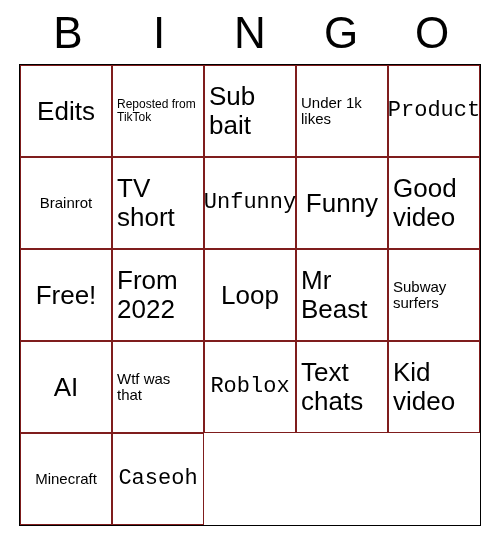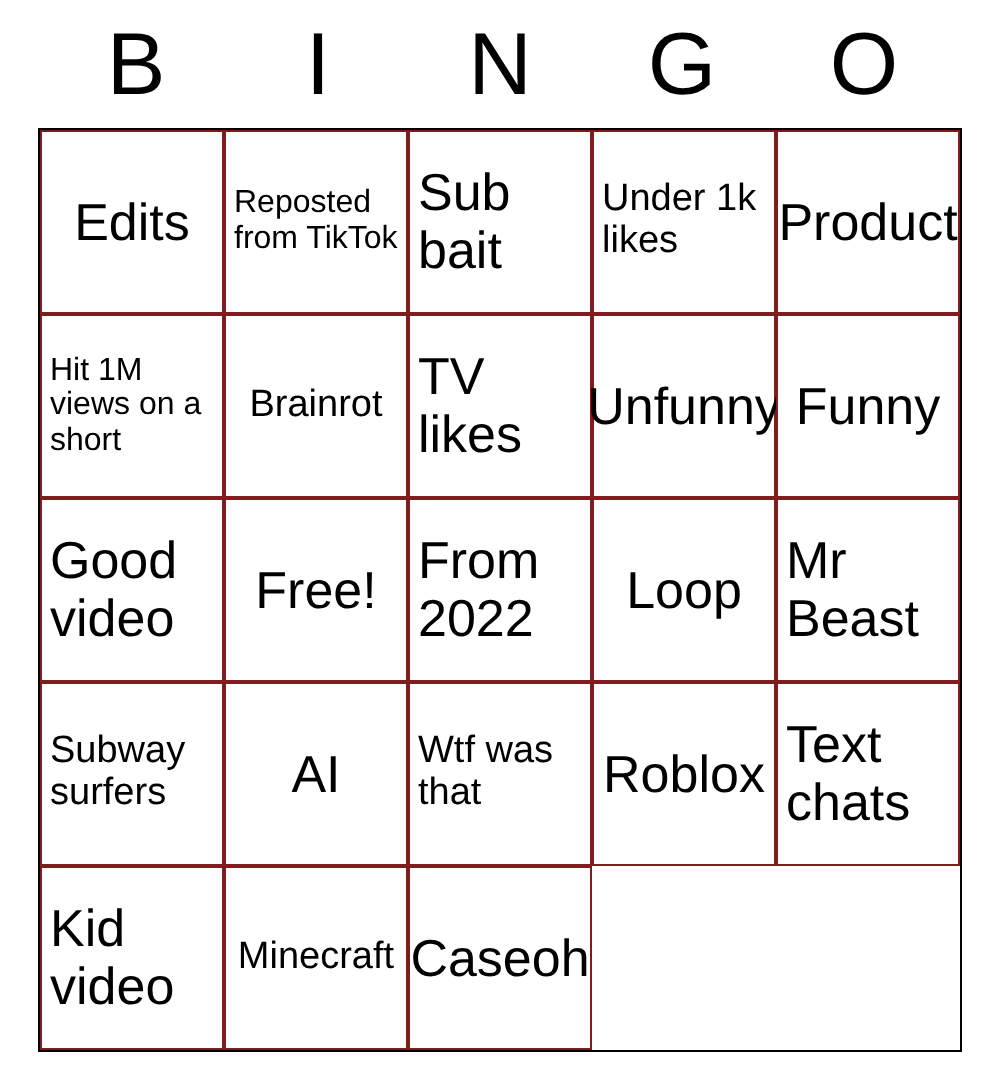--- a/index.html
+++ b/index.html
@@ -37,46 +37,45 @@
       display: flex;
       align-items: center;
       justify-content: center;
       text-align: left;
       padding: 4px;
       background: #fff;
       line-height: 1.1;
       color: #000;
     }
     .fs-xl { font-size: 26px; }
-    .fs-l  { font-size: 26px; }
-    .fs-m  { font-size: 19px; }
-    .fs-s  { font-size: 16px; }
+    .fs-l  { font-size: 22px; font-family: Liberation Mono, monospace; }
+    .fs-m  { font-size: 15px; }
+    .fs-s  { font-size: 12px; }
   </style>
 </head>
 <body>
 
 <div class="header">
   <span>B</span>
   <span>I</span>
   <span>N</span>
   <span>G</span>
   <span>O</span>
 </div>
 
 <div class="grid">
 
   <div class="cell fs-xl">Edits</div>
   <div class="cell fs-s">Reposted from TikTok</div>
   <div class="cell fs-xl">Sub bait</div>
   <div class="cell fs-m">Under 1k likes</div>
   <div class="cell fs-l">Product</div>
 
-  <div class="cell fs-s">Hit 1M views on a short</div>
   <div class="cell fs-m">Brainrot</div>
-  <div class="cell fs-xl">TV likes</div>
+  <div class="cell fs-xl">TV short</div>
   <div class="cell fs-l">Unfunny</div>
 
   <div class="cell fs-xl">Funny</div>
   <div class="cell fs-xl">Good video</div>
   <div class="cell fs-xl">Free!</div>
   <div class="cell fs-xl">From 2022</div>
   <div class="cell fs-xl">Loop</div>
 
   <div class="cell fs-xl">Mr Beast</div>
   <div class="cell fs-m">Subway surfers</div>

